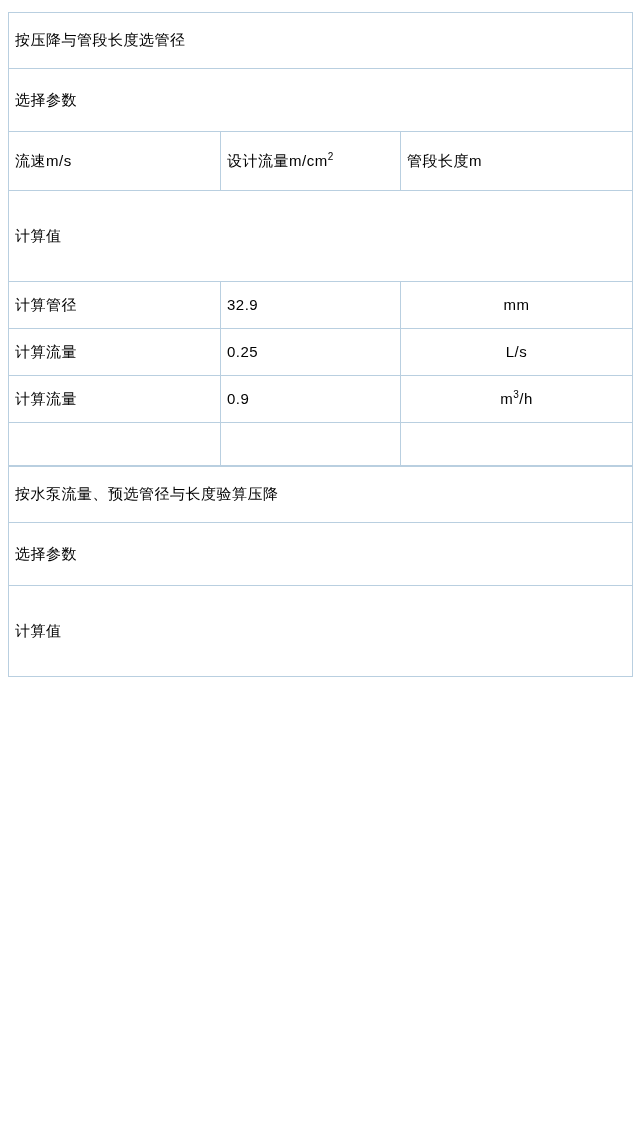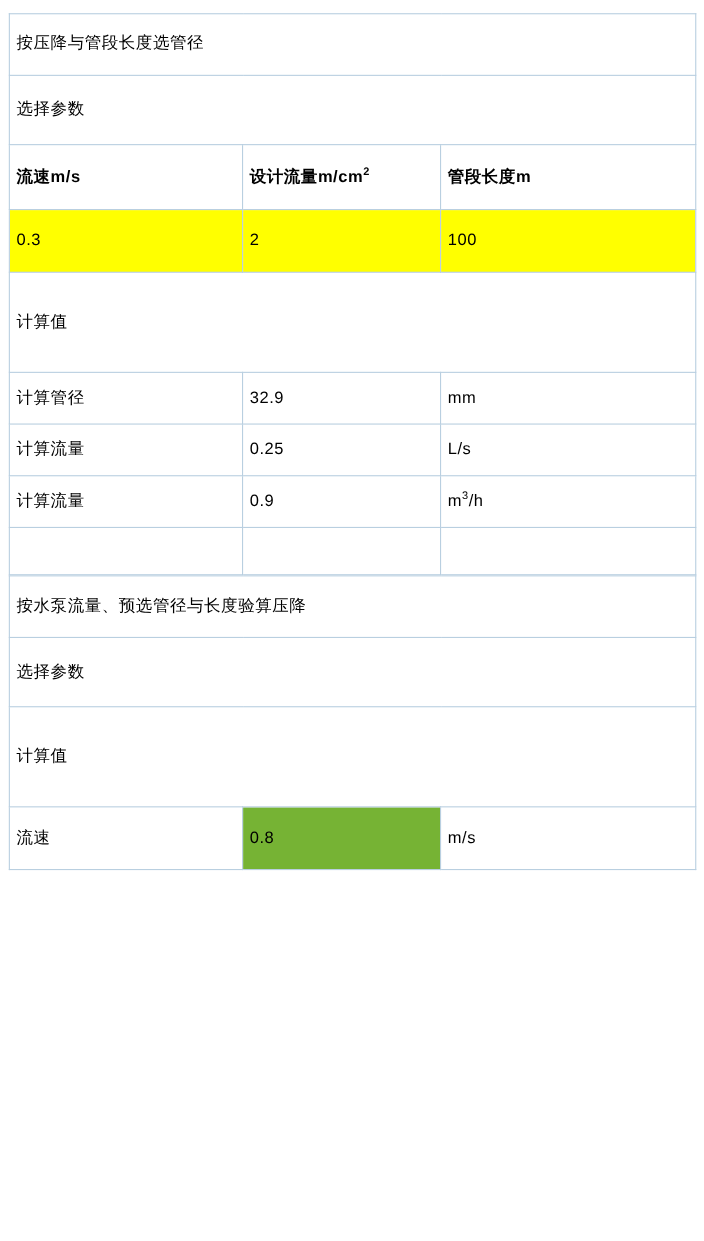--- a/index.html
+++ b/index.html
@@ -38,39 +38,39 @@
     letter-spacing: 0.5px;
     white-space: nowrap;
     overflow: hidden;
   }
   .col-a { width: 212px; }
   .col-b { width: 180px; }
   .col-c { width: 232px; }
 
   .r-title td { height: 55px; font-size: 16px; }
   .r-sub td { height: 62px; }
-  .r-head td { height: 58px; font-weight: bold; }
+  .r-head td { height: 58px; }
   .r-input td { height: 56px; }
   .r-blank td { height: 90px; }
   .r-calc td { height: 46px; }
   .r-gap td { height: 42px; }
 
   .yellow { background: #ffff00; }
   .green  { background: #76b334; }
   .edge-blank {
     border-left: 1px solid #b9cfe0;
     border-right: 1px solid #b9cfe0;
     border-top: 1px solid #e6eef4;
     border-bottom: 1px solid #e6eef4;
   }
   sup, sub {
     font-size: 10px;
     line-height: 0;
   }
-  .unit { font-size: 13px; }
+  .unit { font-size: 13px; text-align: center; }
   .cellval { display: inline-block; }
 </style>
 </head>
 <body>
 
 <div class="sheet">
 
   <table class="grid">
     <colgroup>
       <col class="col-a">
@@ -81,25 +81,20 @@
       <tr class="r-title">
         <td colspan="3">按压降与管段长度选管径</td>
       </tr>
       <tr class="r-sub">
         <td colspan="3">选择参数</td>
       </tr>
       <tr class="r-head">
         <td>流速m/s</td>
         <td><span class="cellval">设计流量m/cm</span><sup>2</sup></td>
         <td>管段长度m</td>
-      </tr>
-      <tr class="r-input">
-        <td class="yellow">0.3</td>
-        <td class="yellow">2</td>
-        <td class="yellow">100</td>
       </tr>
       <tr class="r-blank">
         <td colspan="3">计算值</td>
       </tr>
       <tr class="r-calc">
         <td>计算管径</td>
         <td>32.9</td>
         <td class="unit">mm</td>
       </tr>
       <tr class="r-calc">
@@ -129,21 +124,16 @@
     <tbody>
       <tr class="r-title">
         <td colspan="3">按水泵流量、预选管径与长度验算压降</td>
       </tr>
       <tr class="r-sub">
         <td colspan="3">选择参数</td>
       </tr>
       <tr class="r-blank">
         <td colspan="3">计算值</td>
       </tr>
-      <tr class="r-input">
-        <td>流速</td>
-        <td class="green">0.8</td>
-        <td class="unit">m/s</td>
-      </tr>
     </tbody>
   </table>
 
 </div>
 
 </body></html>

